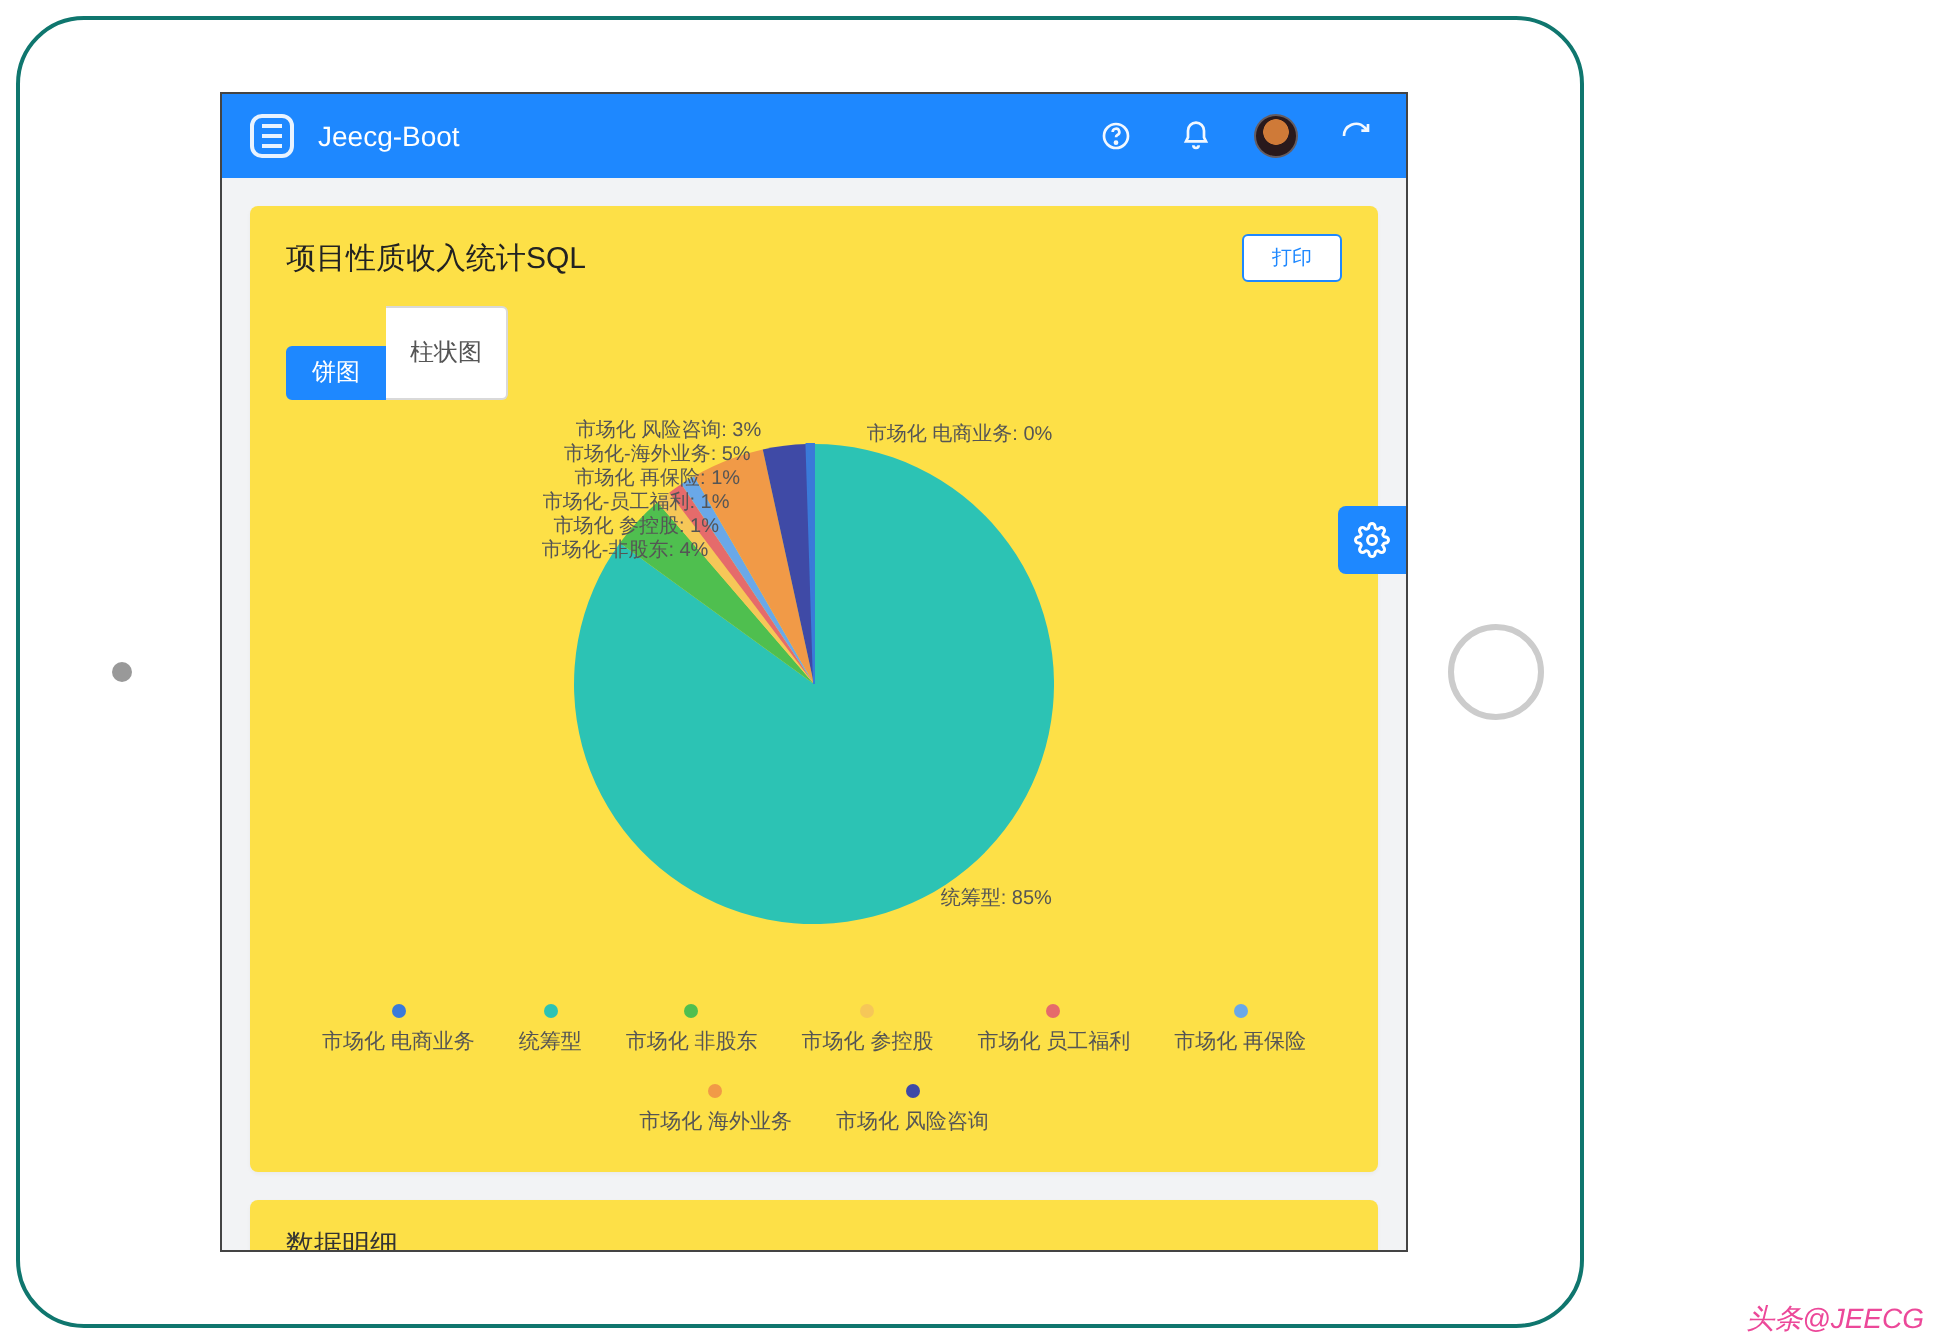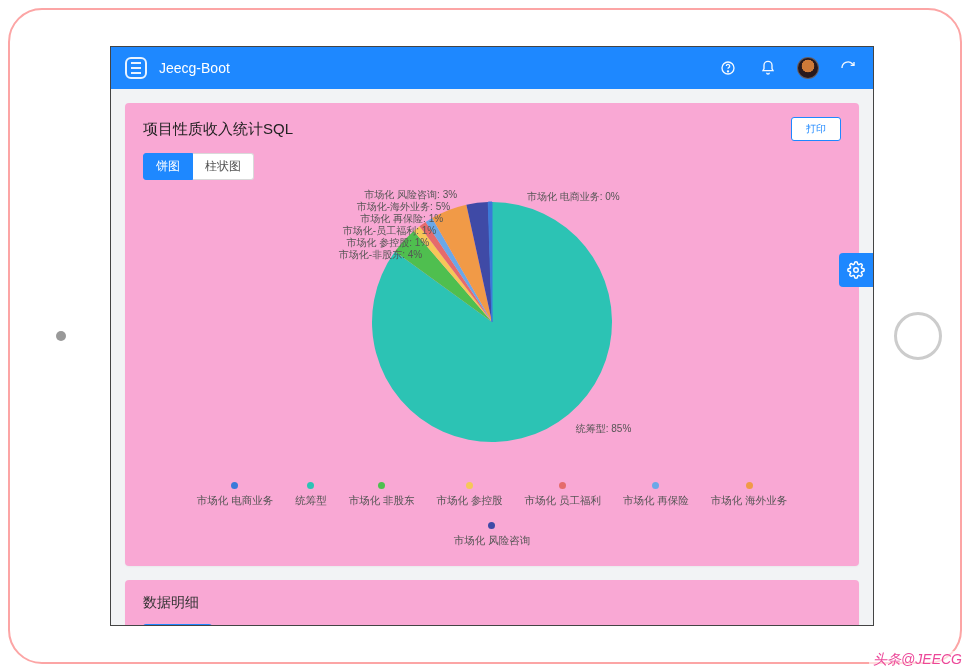--- a/index.html
+++ b/index.html
@@ -7,22 +7,22 @@
     font-family: -apple-system, "Helvetica Neue", Arial, "PingFang SC", "Microsoft YaHei", sans-serif;
     background: #fff;
     width: 970px;
     height: 671px;
     overflow: hidden;
     position: relative;
   }
   .tablet-frame {
     position: absolute;
     top: 8px; left: 8px;
-    width: 954px; height: 656px;
-    border: 2px solid #fca5a5;
+    width: 784px; height: 656px;
+    border: 2px solid #0f766e;
     border-radius: 34px;
     background: #fff;
   }
   .camera-dot {
     position: absolute;
     left: 46px; top: 50%;
     width: 10px; height: 10px;
     border-radius: 50%;
     background: #999;
     transform: translateY(-50%);
@@ -82,21 +82,21 @@
   }
   
   .content {
     position: absolute;
     top: 42px; left: 0; right: 0; bottom: 0;
     overflow-y: auto;
     padding: 14px 14px 0;
     background: #f2f3f5;
   }
   .card {
-    background: #f9a8d4;
+    background: #fde047;
     border-radius: 4px;
     padding: 14px 18px;
     margin-bottom: 14px;
     box-shadow: 0 1px 2px rgba(0,0,0,.04);
   }
   .card-title-row {
     display: flex;
     align-items: center;
     justify-content: space-between;
     margin-bottom: 12px;
@@ -112,21 +112,21 @@
   }
   .tab-row { display: flex; gap: 0; margin-bottom: 6px; }
   .tab-btn {
     border: 1px solid #d9d9d9;
     padding: 4px 12px;
     font-size: 12px;
     background: #fff;
     color: #555;
   }
   .tab-btn.active {
-    background: #1e88ff; color: #fff; border-color: #1e88ff;
+    background: #1e88ff; color: #fff; border-color: #1e88ff; margin-top: 20px;
   }
   .tab-btn:first-child { border-radius: 3px 0 0 3px; }
   .tab-btn:last-child { border-radius: 0 3px 3px 0; border-left: none; }
   
   .chart-area { position: relative; height: 290px; }
   .chart-svg { position: absolute; left: 50%; top: 6px; transform: translateX(-50%); }
   .pie-label {
     position: absolute;
     font-size: 10px;
     color: #555;

